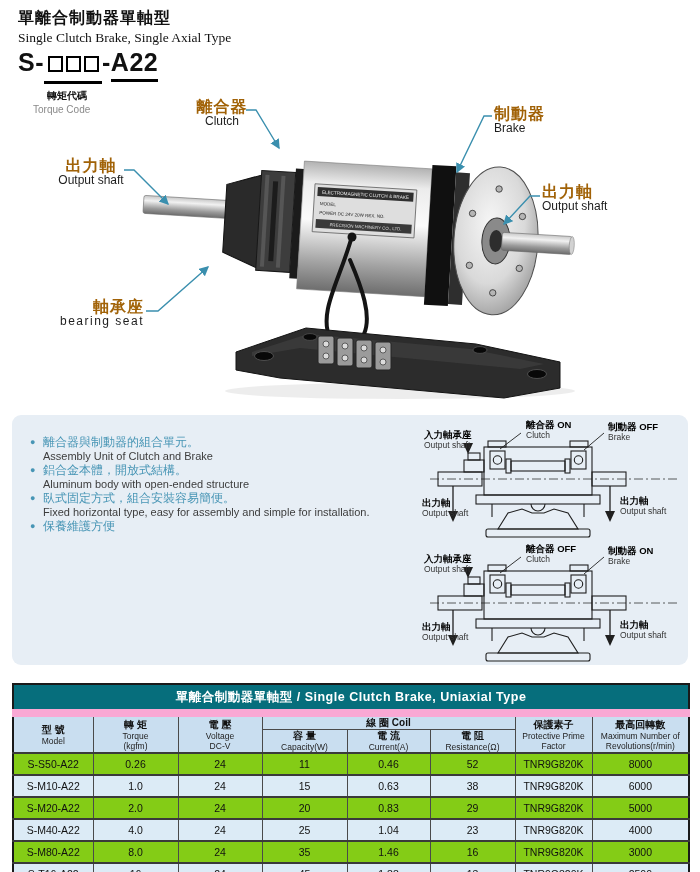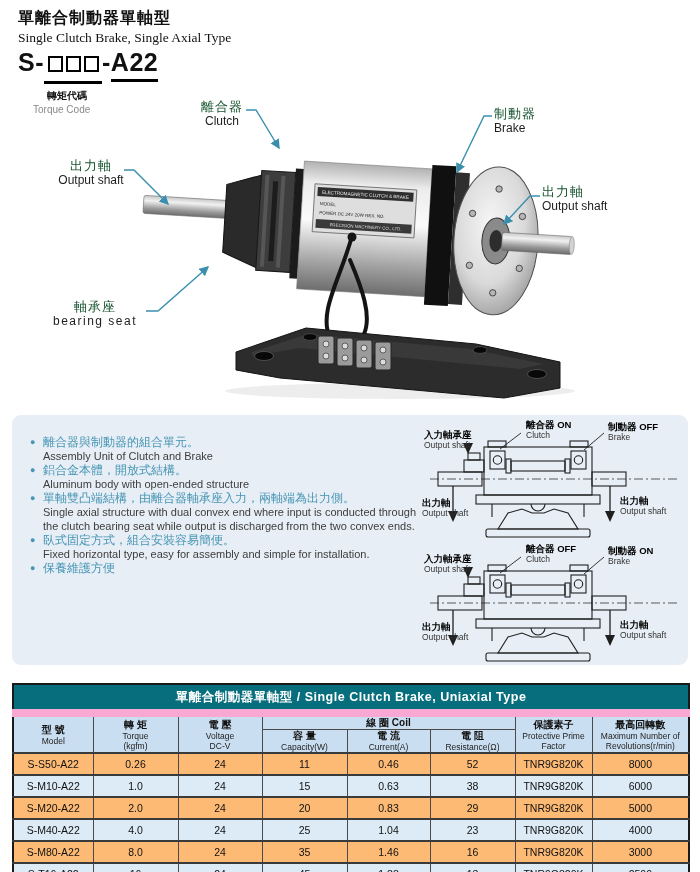--- a/index.html
+++ b/index.html
@@ -13,28 +13,28 @@
   .modelcode{position:absolute;left:18px;top:48px;}
   .mc-line{font-size:25px;font-weight:bold;letter-spacing:.5px;}
   .mc-boxes{display:inline-block;border-bottom:3px solid #000;padding:0 2px 4px 2px;}
   .sq{display:inline-block;width:11px;height:12px;border:2px solid #000;margin:0 1.5px;vertical-align:-1px;}
   .mc-suffix{display:inline-block;border-bottom:3px solid #000;padding-bottom:2px;}
   .mc-cap-zh{font-size:10px;font-weight:bold;margin:5px 0 0 29px;}
   .mc-cap-en{font-size:10px;color:#8a8a8a;margin:1px 0 0 15px;}
   
   .photo{position:absolute;left:0;top:90px;width:700px;height:315px;}
   .callout{position:absolute;}
-  .co-zh{font-size:13px;font-weight:normal;color:#14532d;letter-spacing:1px;line-height:15px;}
+  .co-zh{font-size:16px;font-weight:bold;color:#a16207;letter-spacing:1px;line-height:15px;}
   .co-en{font-size:12px;color:#1d1d1d;line-height:14px;}
   .co-en.mono{letter-spacing:1.5px;}
   .co-clutch{left:190px;top:9px;width:64px;text-align:center;}
   .co-brake{left:494px;top:16px;width:66px;text-align:left;}
   .co-outL{left:58px;top:68px;width:66px;text-align:center;}
   .co-outR{left:542px;top:94px;width:80px;text-align:left;}
-  .co-bearing{left:46px;top:209px;width:98px;text-align:center;}
+  .co-bearing{left:46px;top:209px;width:98px;text-align:right;}
   
   .panel{position:absolute;left:12px;top:415px;width:676px;height:250px;
          background:#e7eef5;border-radius:9px;}
   .feat{position:absolute;left:18px;top:20px;width:400px;list-style:none;margin:0;padding:0;}
   .feat li{position:relative;padding-left:13px;margin:0;}
   .feat li::before{content:"●";position:absolute;left:0;top:2px;font-size:9px;color:#4795b5;}
   .f-zh{font-size:12px;line-height:14px;color:#4795b5;}
   .f-en{font-size:11px;line-height:14px;color:#3d3d3d;}
   
   .diag{position:absolute;width:268px;height:124px;}
@@ -54,21 +54,21 @@
         table-layout:fixed;background:#fff;border:2px solid #1a1a1a;}
   .spec th,.spec td{border:1px solid #4a4a4a;padding:0;}
   .spec .ttl{background:#066e7c;color:#fff;font-size:12.5px;font-weight:bold;
              height:24px;text-align:center;letter-spacing:.5px;border-bottom:8px solid #f9a8d4;}
   .spec thead th{background:#c9def0;text-align:center;vertical-align:middle;}
   .hzh{font-size:10px;font-weight:bold;color:#111;line-height:12px;}
   .hen{font-size:8.5px;font-weight:normal;color:#222;line-height:10px;}
   .coilrow{height:15px;}
   .subrow{height:23px;}
   .spec tbody td{height:20px;font-size:10.5px;text-align:center;color:#111;
-                 border-top:2px solid #3a3a3a;background:#fdba74;}
+                 border-top:2px solid #3a3a3a;background:#84cc16;}
   .spec tbody tr.alt td{background:#dcebf6;}
 </style>
 </head>
 <body>
 
 <svg width="0" height="0" style="position:absolute" aria-hidden="true">
   <defs>
     <g id="diagart" stroke="#1f1f1f" stroke-width="1.1" fill="none">
       <path d="M8,60 H257" stroke="#333" stroke-width=".8" stroke-dasharray="9 3 2 3"></path>
       <rect x="16" y="53" width="44" height="14"></rect>
@@ -238,24 +238,20 @@
     <ul class="feat">
       <li>
         <div class="f-zh">離合器與制動器的組合單元。</div>
         <div class="f-en">Assembly Unit of Clutch and Brake</div>
       </li>
       <li>
         <div class="f-zh">鋁合金本體，開放式結構。</div>
         <div class="f-en">Aluminum body with open-ended structure</div>
       </li>
       <li>
-        <div class="f-zh">單軸雙凸端結構，由離合器軸承座入力，兩軸端為出力側。</div>
-        <div class="f-en">Single axial structure with dual convex end where input is conducted through the clutch bearing seat while output is discharged from the two convex ends.</div>
-      </li>
-      <li>
         <div class="f-zh">臥式固定方式，組合安裝容易簡便。</div>
         <div class="f-en">Fixed horizontal type, easy for assembly and simple for installation.</div>
       </li>
       <li>
         <div class="f-zh">保養維護方便</div>
       </li>
     </ul>
 
     <div class="diag diag1">
       <svg width="265" height="125" viewBox="0 0 265 125">

